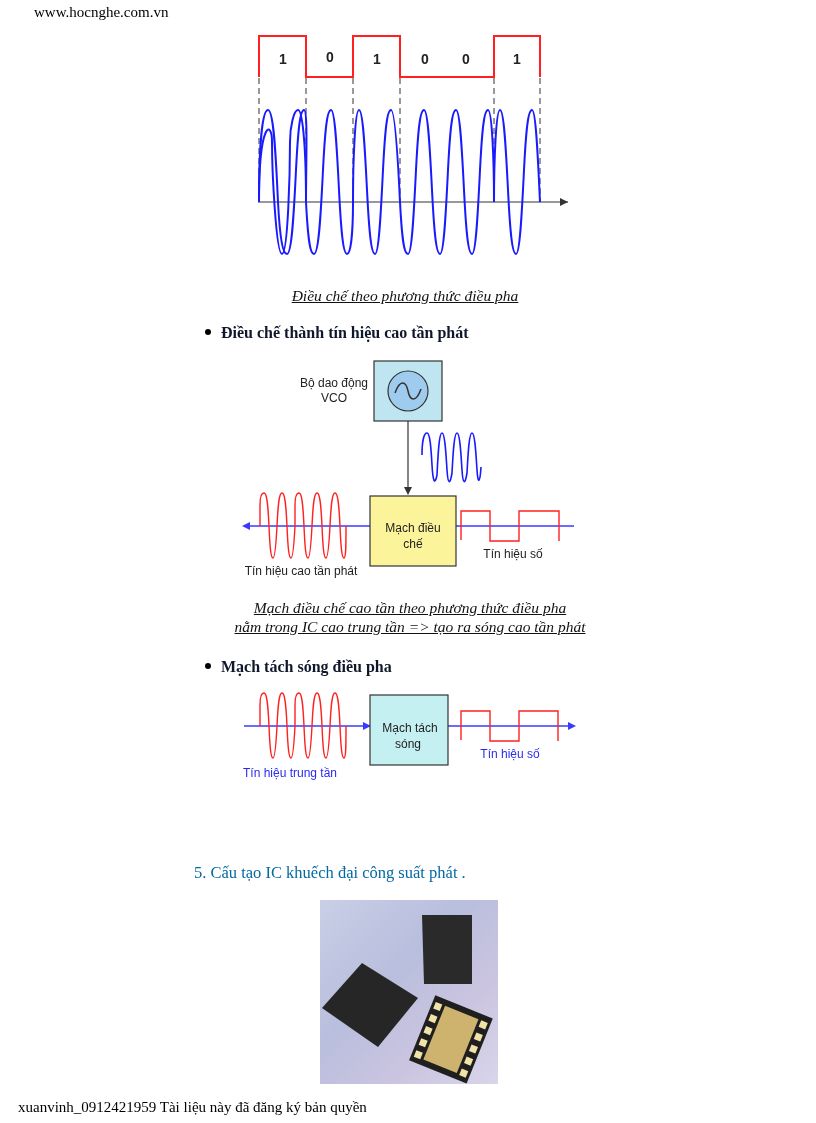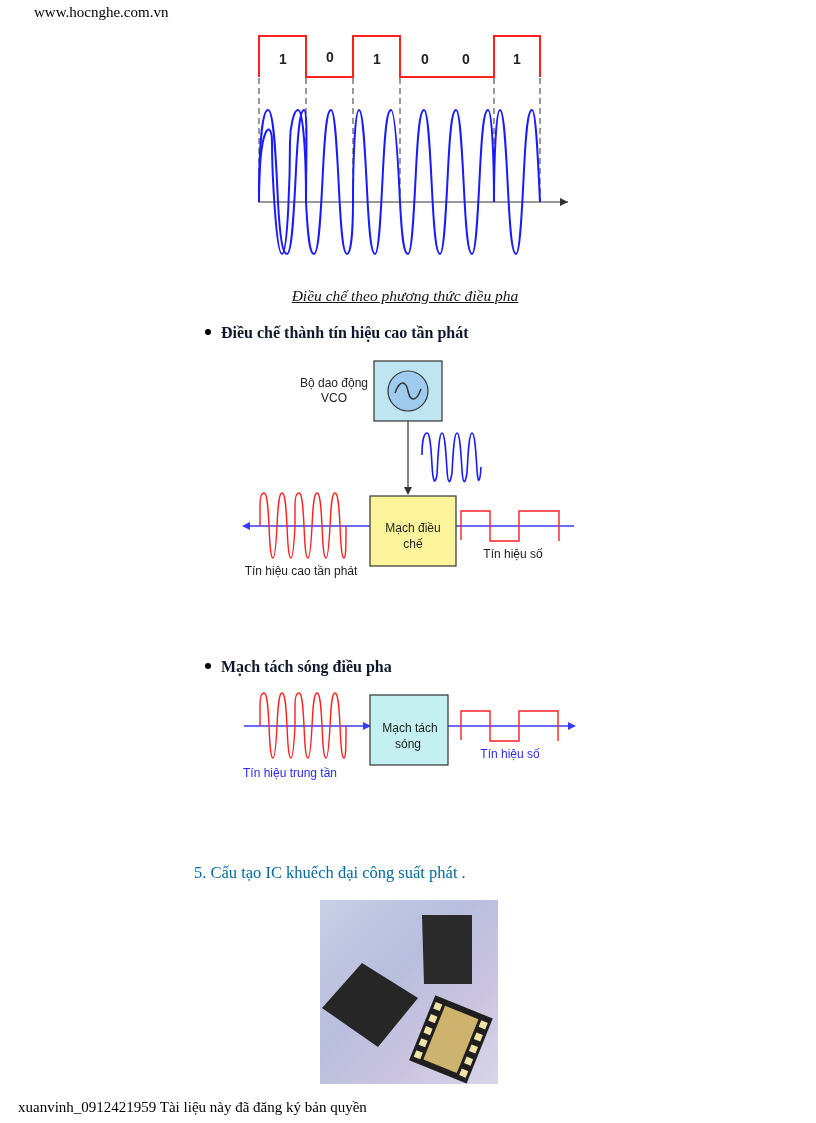--- a/index.html
+++ b/index.html
@@ -85,20 +85,22 @@
   <text x="183" y="193" font-size="12" text-anchor="middle" fill="#222">chế</text>
 
   <path fill="none" stroke="#ff2020" stroke-width="1.4" d="M30,171 L30,150 C30,140 32,138 34,138 C37,138 38,150 39,171 C40,195 41,203 43,203 C45,203 46,190 47,171 C48,150 49,138 52,138 C55,138 56,150 57,171 C58,195 59,203 61,203 C63,203 64,190 65,171 L65,150 C65,140 67,138 69,138 C72,138 73,150 74,171 C75,195 76,203 78,203 C80,203 81,190 82,171 C83,150 84,138 87,138 C90,138 91,150 92,171 C93,195 94,203 96,203 C98,203 99,190 100,171 C101,150 102,138 105,138 C108,138 109,150 110,171 C111,195 112,203 114,203 C116,203 116,190 116,171"></path>
 
   <polyline fill="none" stroke="#ff2020" stroke-width="1.4" points="231,185 231,156 260,156 260,186 289,186 289,156 329,156 329,186"></polyline>
   <text x="71" y="220" font-size="12" text-anchor="middle" fill="#222">Tín hiệu cao tần phát</text>
   <text x="283" y="203" font-size="12" text-anchor="middle" fill="#222">Tín hiệu số</text>
 </svg>
 
 <div class="abs caption" style="left:200px; top:598px; width:420px;">
+  <div>Mạch điều chế cao tần theo phương thức điều pha</div>
+  <div>nằm trong IC cao trung tần =&gt; tạo ra sóng cao tần phát</div>
 </div>
 
 <div class="abs bullet-heading" style="left:205px; top:658px;">
   <span class="dot"></span><span>Mạch tách sóng điều pha</span>
 </div>
 
 <svg class="abs" style="left:230px; top:685px;" width="360" height="100" viewBox="0 0 360 100">
   <line x1="14" y1="41" x2="344" y2="41" stroke="#3a3aff" stroke-width="1.4"></line>
   <polygon points="141,41 133,37 133,45" fill="#3a3aff"></polygon>
   <polygon points="346,41 338,37 338,45" fill="#3a3aff"></polygon>

